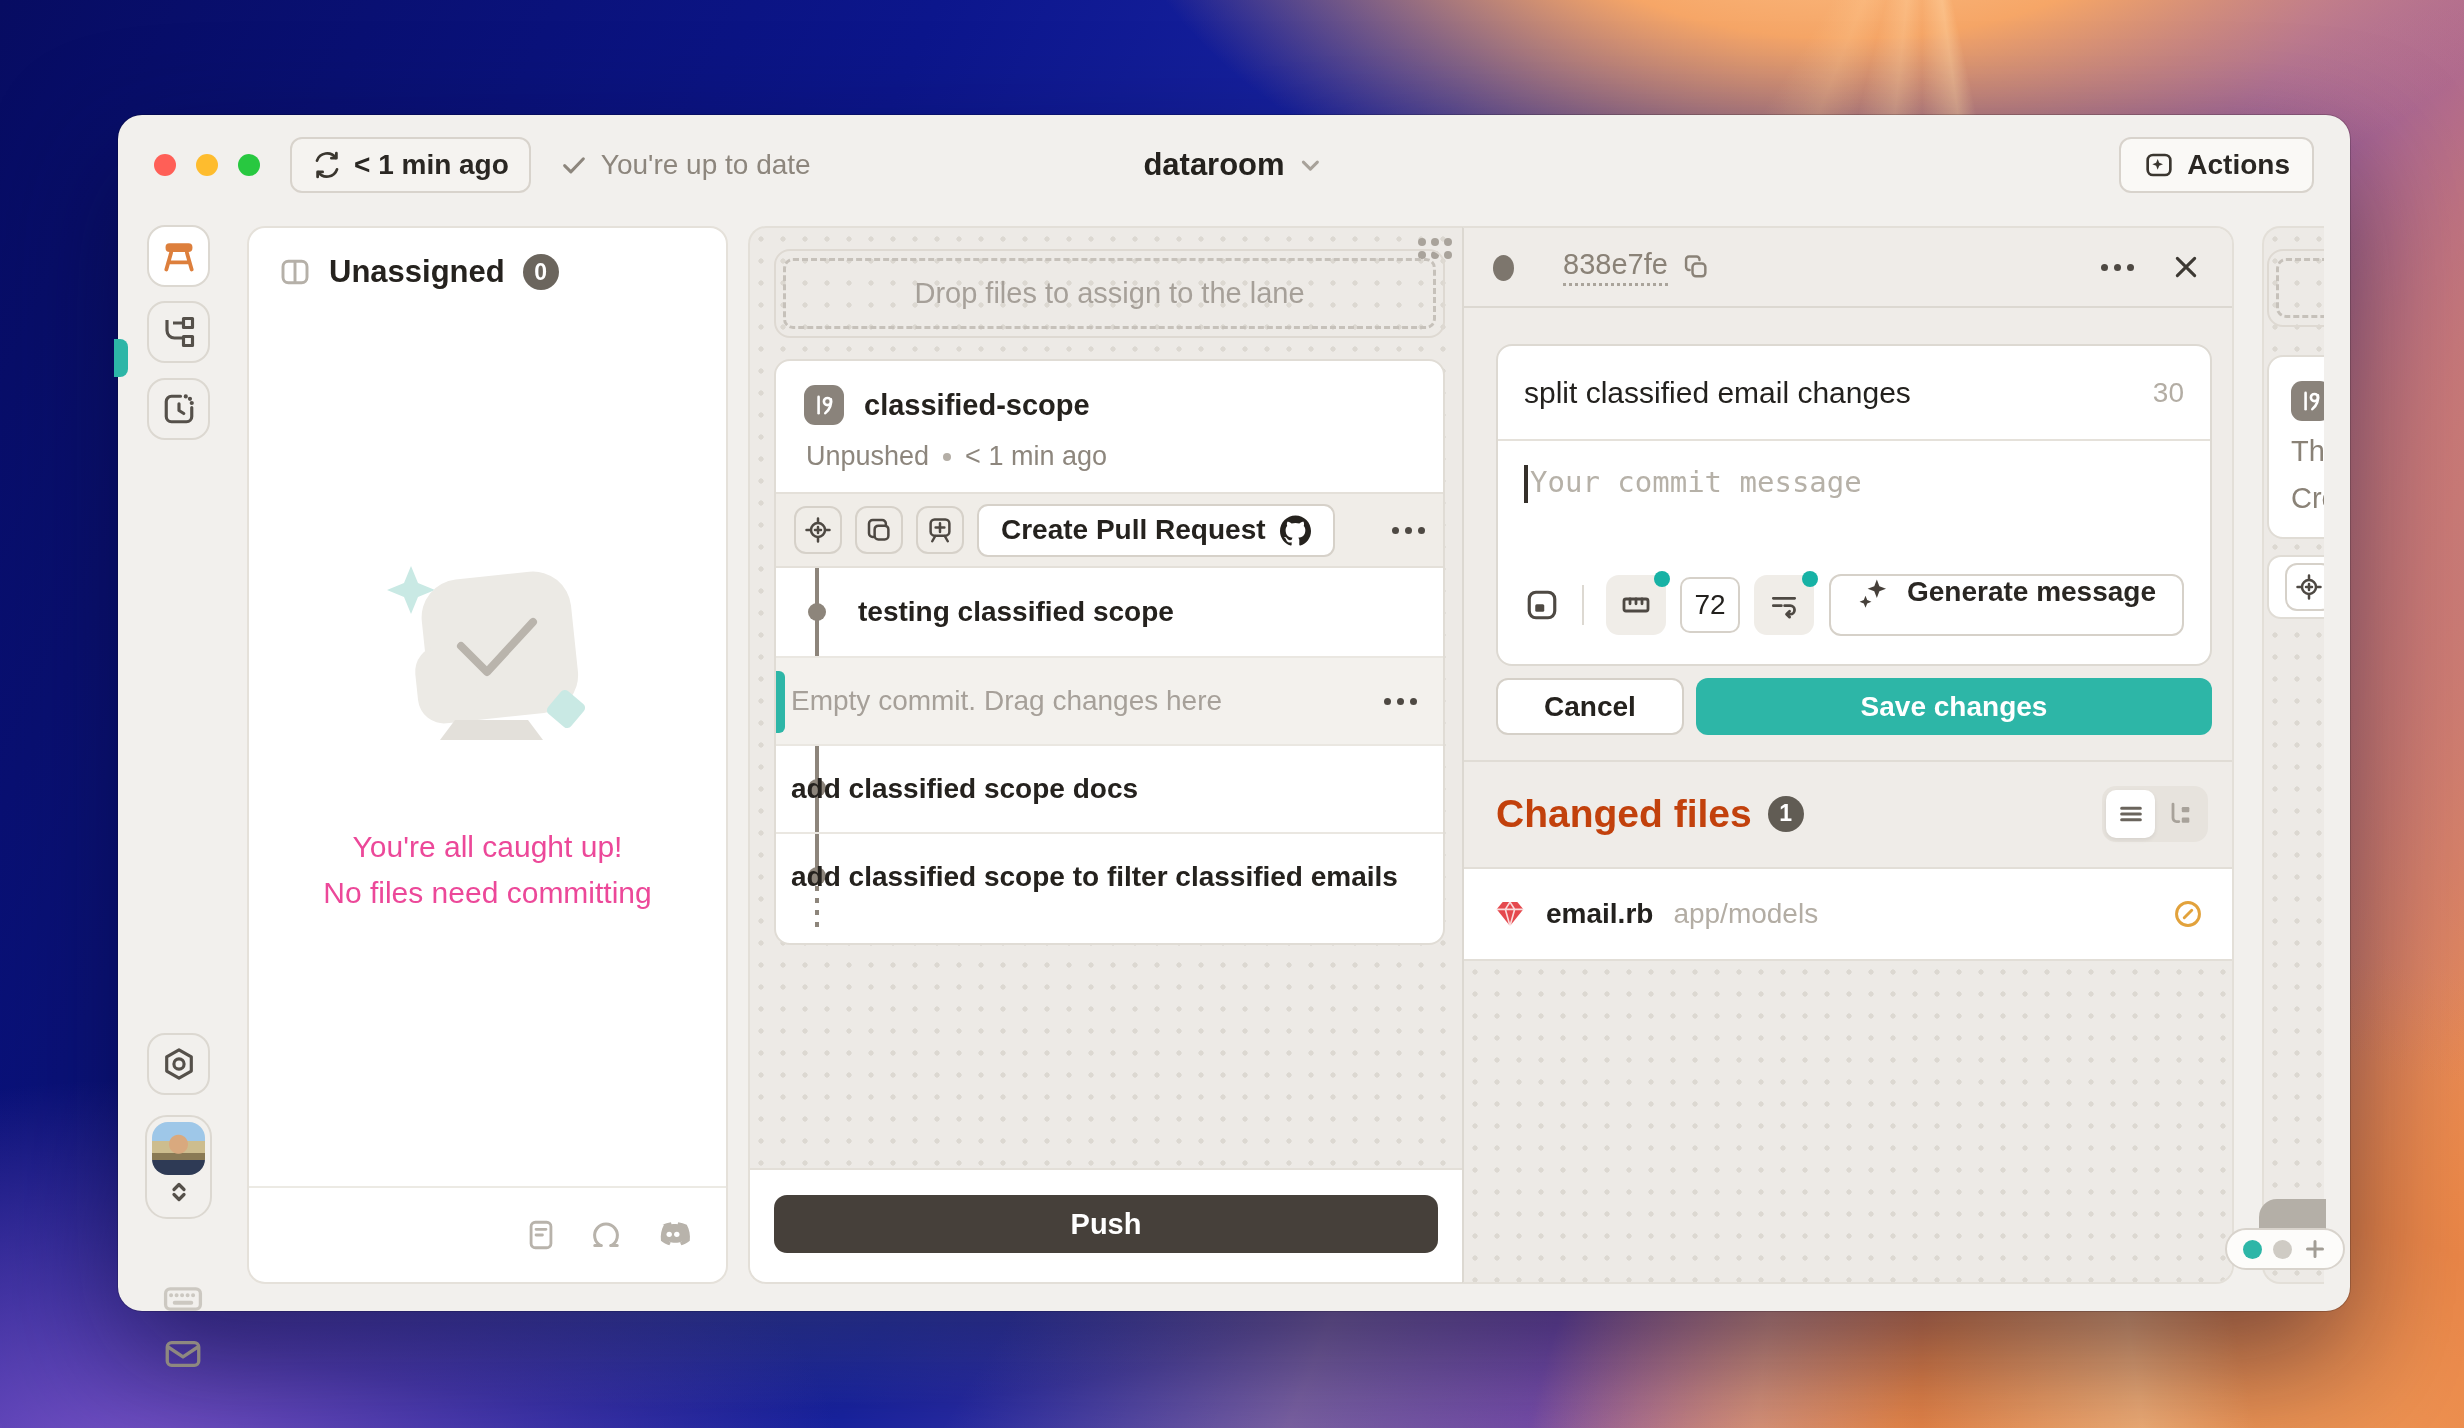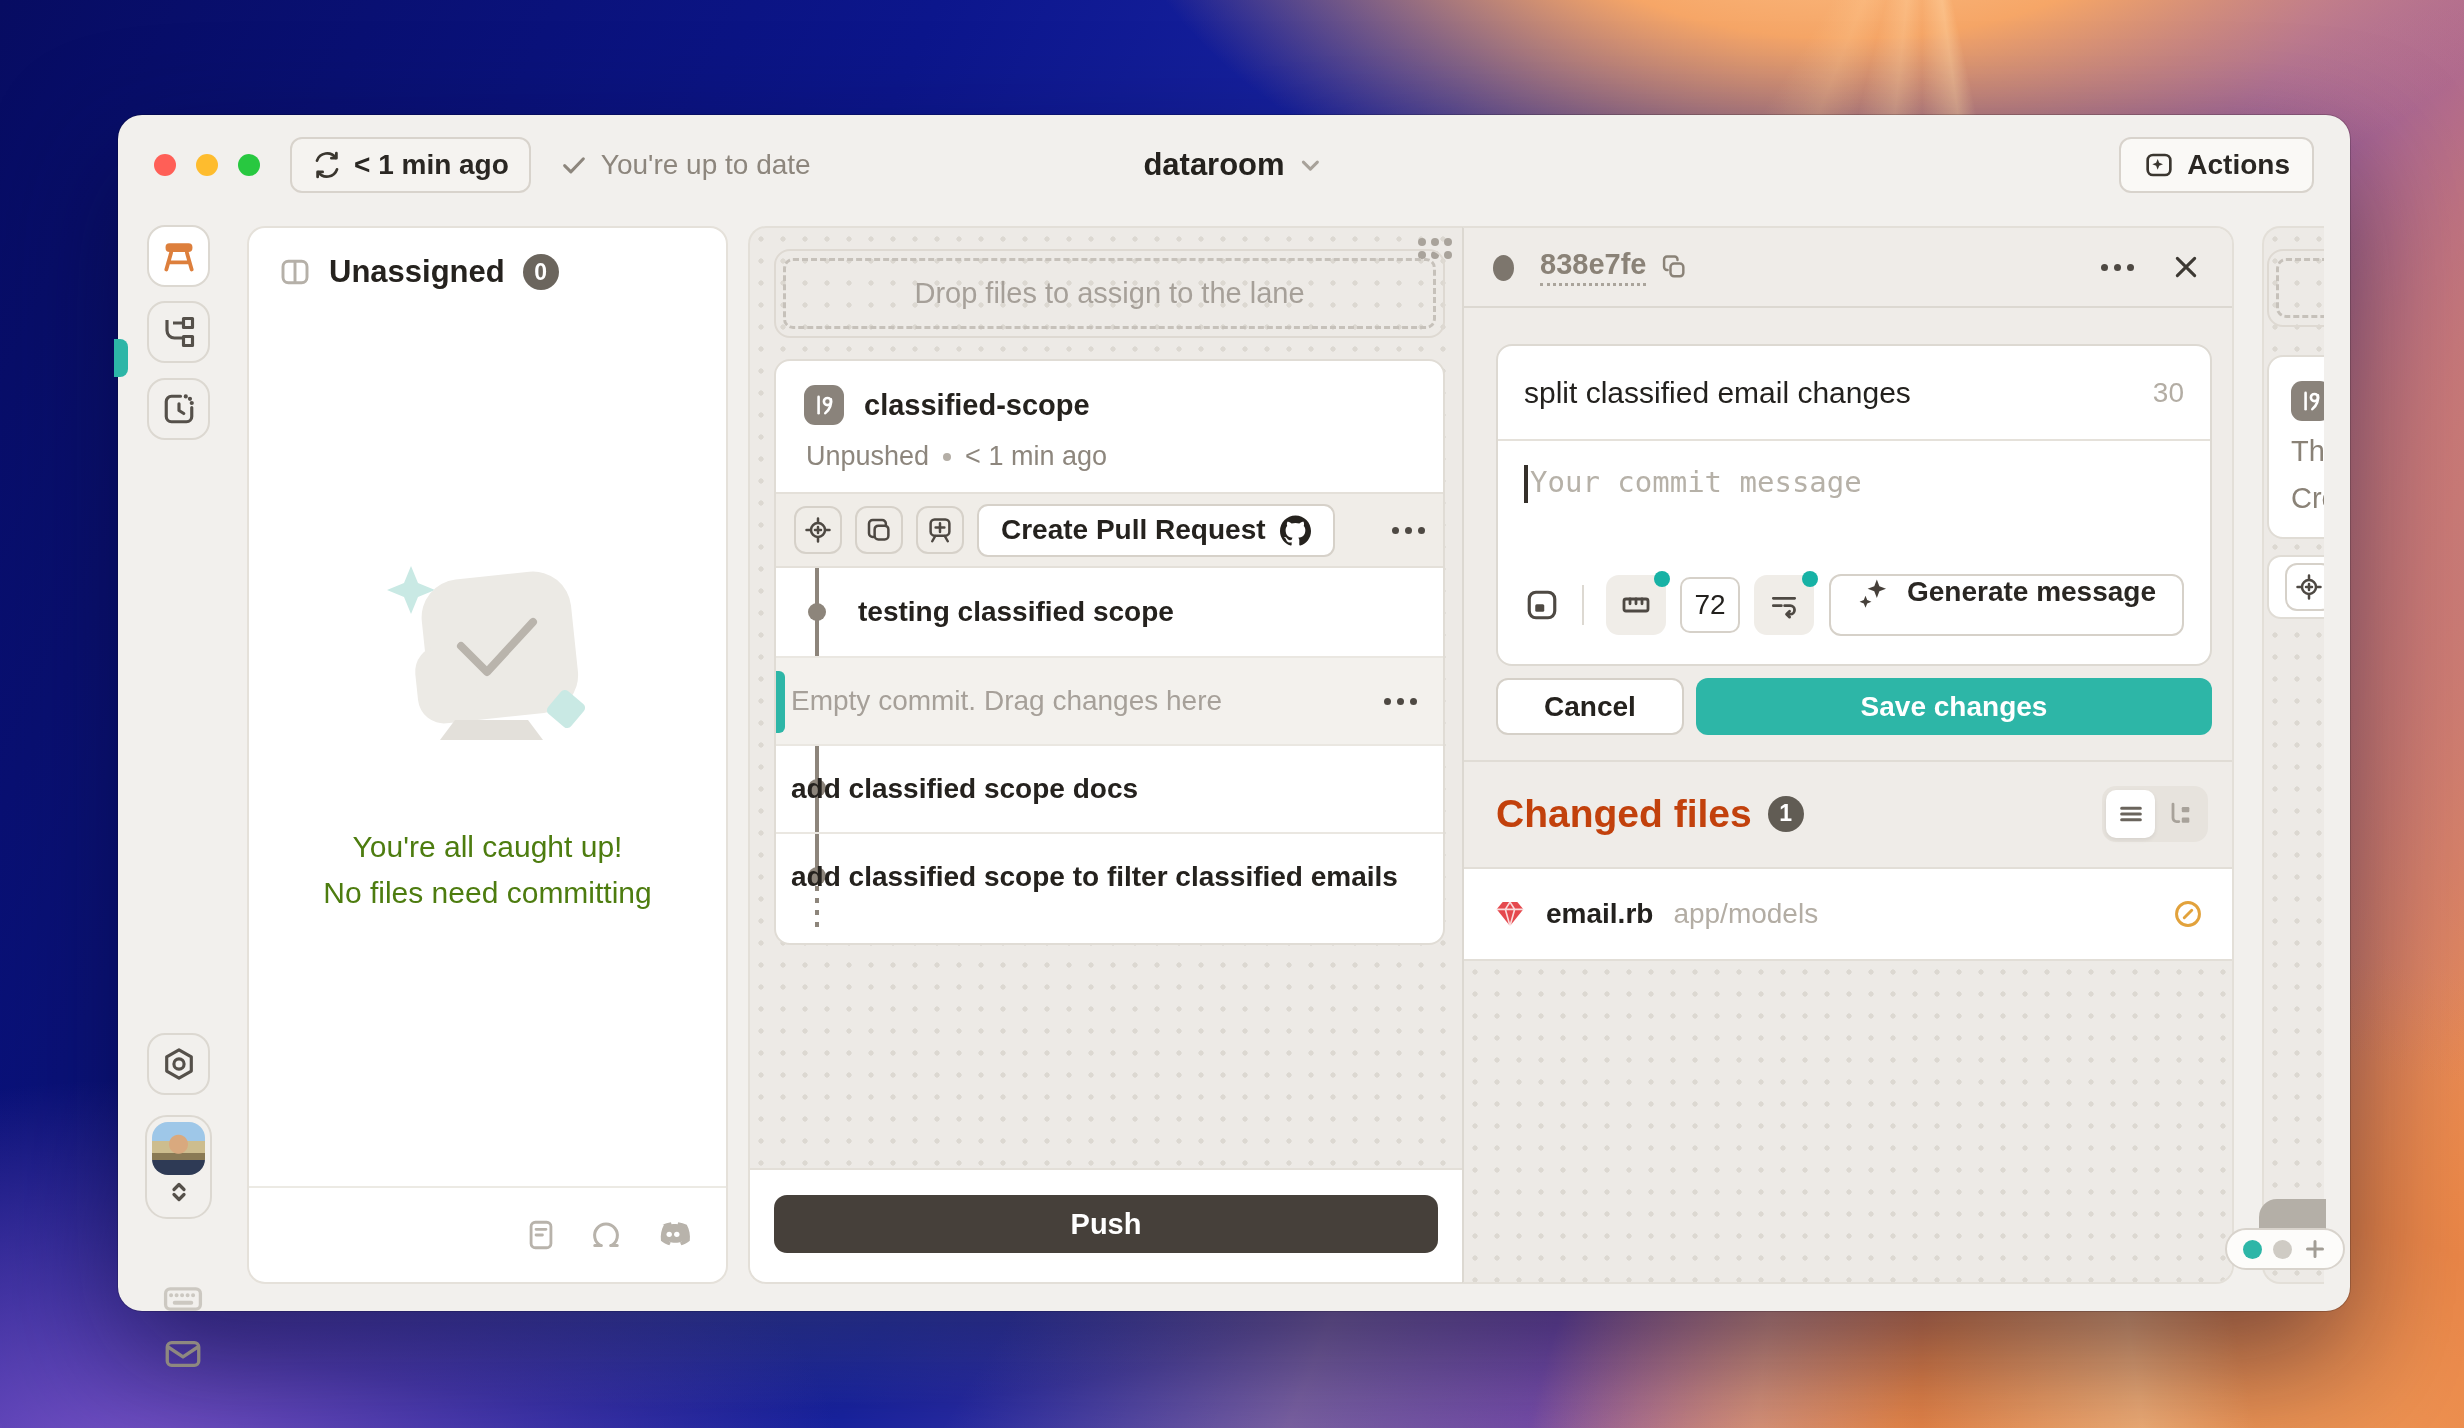--- a/index.html
+++ b/index.html
@@ -53,21 +53,21 @@
   .dotted-bg { background-color:#edeae6;
     background-image:radial-gradient(circle, #dcd8d1 2.4px, transparent 2.8px); background-size:22px 22px; }
 
   
   .unassigned { left:129px; width:481px; background:#fff; border:2px solid #e5e1da; border-radius:18px; }
   .un-hdr { display:flex; align-items:center; padding:26px 30px; gap:18px; }
   .un-title { font-size:31px; font-weight:700; color:#25221e; }
   .count-badge { min-width:36px; height:36px; border-radius:18px; background:#6b655d; color:#fff;
     display:flex; align-items:center; justify-content:center; font-size:23px; font-weight:700; padding:0 8px; }
   .empty { position:absolute; left:0; right:0; top:320px; display:flex; flex-direction:column; align-items:center; }
-  .empty-text { margin-top:46px; text-align:center; color:#4d7c0f; font-size:30px; line-height:46px; }
+  .empty-text { margin-top:46px; text-align:center; color:#ec4899; font-size:30px; line-height:46px; }
   .un-footer { position:absolute; left:0; right:0; bottom:0; height:96px; border-top:2px solid #eceae4;
     display:flex; align-items:center; justify-content:flex-end; gap:30px; padding:0 34px; color:#b8b3ab; }
 
   
   .lane { left:630px; width:714px; border:2px solid #e3dfd8; border-radius:18px 0 0 18px; border-right:none; }
   .drag-dots { position:absolute; right:10px; top:10px; display:grid; grid-template-columns:repeat(3,8px); gap:5px; }
   .drag-dots i { width:8px; height:8px; border-radius:50%; background:#a9a39b; }
   .dropzone-outer { position:absolute; left:24px; top:21px; width:671px; height:89px; border:2px solid #ded9d2; border-radius:16px; }
   .dropzone { position:absolute; inset:7px; border:3px dashed #c6c1ba; border-radius:10px;
     display:flex; align-items:center; justify-content:center; color:#a6a099; font-size:29px; }
@@ -100,21 +100,21 @@
   .lane-footer { position:absolute; left:0; right:0; bottom:0; height:114px; background:#fff; border-top:2px solid #e3dfd8; }
   .push-btn { position:absolute; left:24px; right:24px; top:25px; height:58px; background:#46403a; border:none;
     border-radius:13px; color:#fff; font-size:29px; font-weight:600; }
 
   
   .cpanel { left:1344px; width:772px; background:#efece8; border:2px solid #e3dfd8; border-left:2px solid #dcd8d1; border-radius:0 18px 18px 0; }
   .cp-band { position:absolute; left:0; right:0; top:0; height:80px; background:#efece8; border-bottom:2px solid #dcd8d1;
     display:flex; align-items:center; padding:0 30px 0 0; }
   .cp-rail { position:absolute; left:38px; top:0; width:3px; height:80px; background:#7d766d; }
   .cp-rail-dot { position:absolute; left:29px; top:27px; width:21px; height:26px; border-radius:50%; background:#7d766d; }
-  .sha-wrap { display:flex; align-items:center; gap:14px; margin-left:76px; color:#8a8277;font-weight:bold; }
+  .sha-wrap { display:flex; align-items:center; gap:14px; margin-left:99px; color:#8a8277; }
   .sha { font-size:29px; color:#8a8277; border-bottom:3px dotted #aaa49b; padding-bottom:2px; }
   .cp-band .kebab { margin-left:auto; }
   .close-x { margin-left:36px; color:#3d3933; display:flex; }
 
   .editor { position:absolute; left:32px; top:116px; width:716px; height:322px; background:#fff;
     border:2px solid #ddd9d2; border-radius:16px; }
   .ed-title-row { height:95px; display:flex; align-items:center; padding:0 26px; border-bottom:2px solid #e5e1da; gap:16px; }
   .ed-title { flex:1; border:none; outline:none; font-family:"Liberation Sans",sans-serif; font-size:30px; color:#23211e; background:transparent; }
   .ed-counter { color:#b3ada4; font-size:28px; }
   .ed-body { height:106px; padding:24px 26px; display:flex; align-items:flex-start; }

